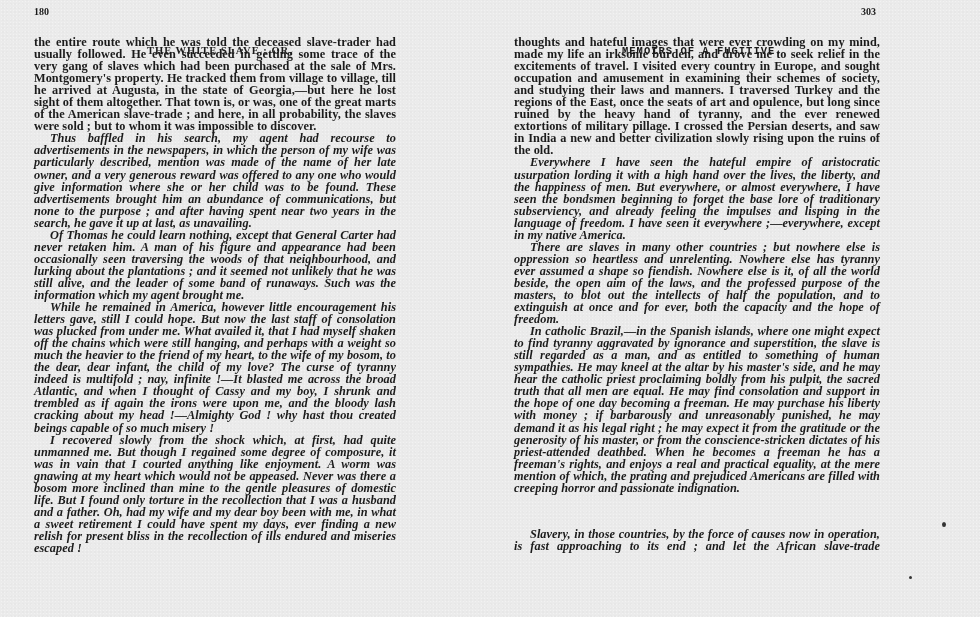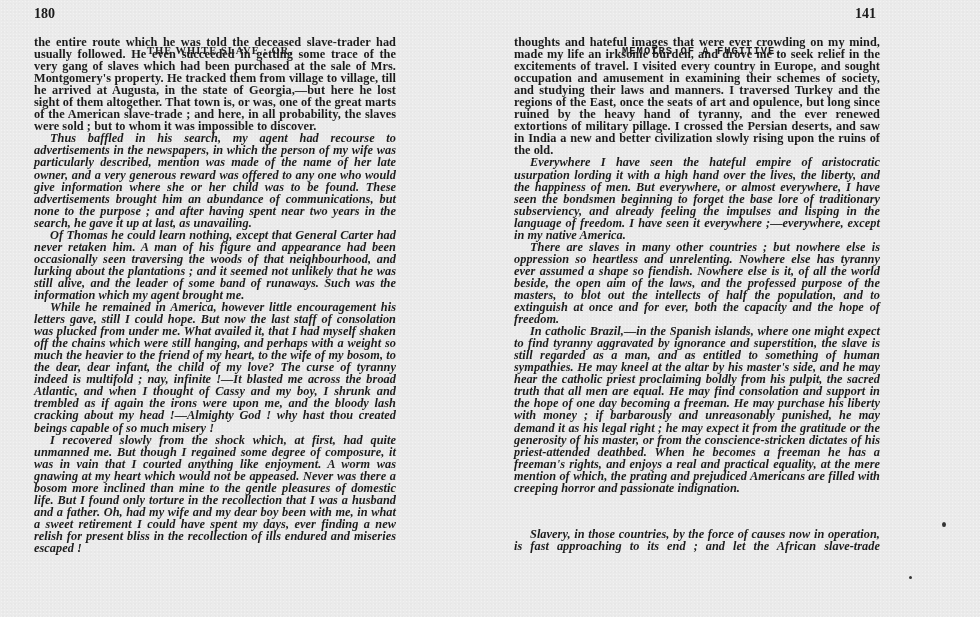--- a/index.html
+++ b/index.html
@@ -15,21 +15,21 @@
     font-family:"Liberation Serif","DejaVu Serif",serif;
     color:#1b1b1b;
   }
   .page { position:absolute; top:0; height:617px; }
   .page-left { left:34px; width:362px; }
   .page-right { left:514px; width:366px; }
   .running-head {
     position:absolute; top:6px; left:0; right:0; height:18px;
     font-size:10.5px; letter-spacing:1px;
   }
-  .folio { position:absolute; top:0; font-size:14px; font-weight:bold; letter-spacing:0; }
+  .folio { position:absolute; top:0; font-size:10px; font-weight:bold; letter-spacing:0; }
   .page-left .folio { left:0; }
   .page-right .folio { right:4px; }
   .title { position:absolute; top:3px; font-variant:small-caps; font-weight:bold;margin-top:36px; }
   .page-left .title { left:113px; }
   .page-right .title { left:108px;font-family:Liberation Mono, monospace; }
   .body-text {
     position:absolute; top:36px; left:0; right:0;
     font-size:12.3px; line-height:12.05px; font-weight:bold;
     text-align:justify; letter-spacing:0.05px;
   }
@@ -50,21 +50,21 @@
     <p class="para indent">Thus baffled in his search, my agent had recourse to advertisements in the newspapers, in which the person of my wife was particularly described, mention was made of the name of her late owner, and a very generous reward was offered to any one who would give information where she or her child was to be found. These advertisements brought him an abundance of communications, but none to the purpose ; and after having spent near two years in the search, he gave it up at last, as unavailing.</p>
     <p class="para indent">Of Thomas he could learn nothing, except that General Carter had never retaken him. A man of his figure and appearance had been occasionally seen traversing the woods of that neighbourhood, and lurking about the plantations ; and it seemed not unlikely that he was still alive, and the leader of some band of runaways. Such was the information which my agent brought me.</p>
     <p class="para indent">While he remained in America, however little encouragement his letters gave, still I could hope. But now the last staff of consolation was plucked from under me. What availed it, that I had myself shaken off the chains which were still hanging, and perhaps with a weight so much the heavier to the friend of my heart, to the wife of my bosom, to the dear, dear infant, the child of my love? The curse of tyranny indeed is multifold ; nay, infinite !—It blasted me across the broad Atlantic, and when I thought of Cassy and my boy, I shrunk and trembled as if again the irons were upon me, and the bloody lash cracking about my head !—Almighty God ! why hast thou created beings capable of so much misery !</p>
     <p class="para indent">I recovered slowly from the shock which, at first, had quite unmanned me. But though I regained some degree of composure, it was in vain that I courted anything like enjoyment. A worm was gnawing at my heart which would not be appeased. Never was there a bosom more inclined than mine to the gentle pleasures of domestic life. But I found only torture in the recollection that I was a husband and a father. Oh, had my wife and my dear boy been with me, in what a sweet retirement I could have spent my days, ever finding a new relish for present bliss in the recollection of ills endured and miseries escaped !</p>
   </div>
 </div>
 
 <div class="page page-right">
   <div class="running-head">
     <span class="title">MEMOIRS OF A FUGITIVE.</span>
-    <span class="folio">141</span>
+    <span class="folio">303</span>
   </div>
   <div class="body-text">
     <p class="para">thoughts and hateful images that were ever crowding on my mind, made my life an irksome burden, and drove me to seek relief in the excitements of travel. I visited every country in Europe, and sought occupation and amusement in examining their schemes of society, and studying their laws and manners. I traversed Turkey and the regions of the East, once the seats of art and opulence, but long since ruined by the heavy hand of tyranny, and the ever renewed extortions of military pillage. I crossed the Persian deserts, and saw in India a new and better civilization slowly rising upon the ruins of the old.</p>
     <p class="para indent">Everywhere I have seen the hateful empire of aristocratic usurpation lording it with a high hand over the lives, the liberty, and the happiness of men. But everywhere, or almost everywhere, I have seen the bondsmen beginning to forget the base lore of traditionary subserviency, and already feeling the impulses and lisping in the language of freedom. I have seen it everywhere ;—everywhere, except in my native America.</p>
     <p class="para indent">There are slaves in many other countries ; but nowhere else is oppression so heartless and unrelenting. Nowhere else has tyranny ever assumed a shape so fiendish. Nowhere else is it, of all the world beside, the open aim of the laws, and the professed purpose of the masters, to blot out the intellects of half the population, and to extinguish at once and for ever, both the capacity and the hope of freedom.</p>
     <p class="para indent">In catholic Brazil,—in the Spanish islands, where one might expect to find tyranny aggravated by ignorance and superstition, the slave is still regarded as a man, and as entitled to something of human sympathies. He may kneel at the altar by his master's side, and he may hear the catholic priest proclaiming boldly from his pulpit, the sacred truth that all men are equal. He may find consolation and support in the hope of one day becoming a freeman. He may purchase his liberty with money ; if barbarously and unreasonably punished, he may demand it as his legal right ; he may expect it from the gratitude or the generosity of his master, or from the conscience-stricken dictates of his priest-attended deathbed. When he becomes a freeman he has a freeman's rights, and enjoys a real and practical equality, at the mere mention of which, the prating and prejudiced Americans are filled with creeping horror and passionate indignation.</p>
     <p class="para indent" style="text-align-last:justify;margin-top:34px;">Slavery, in those countries, by the force of causes now in operation, is fast approaching to its end ; and let the African slave-trade</p>
   </div>
 </div>
 

